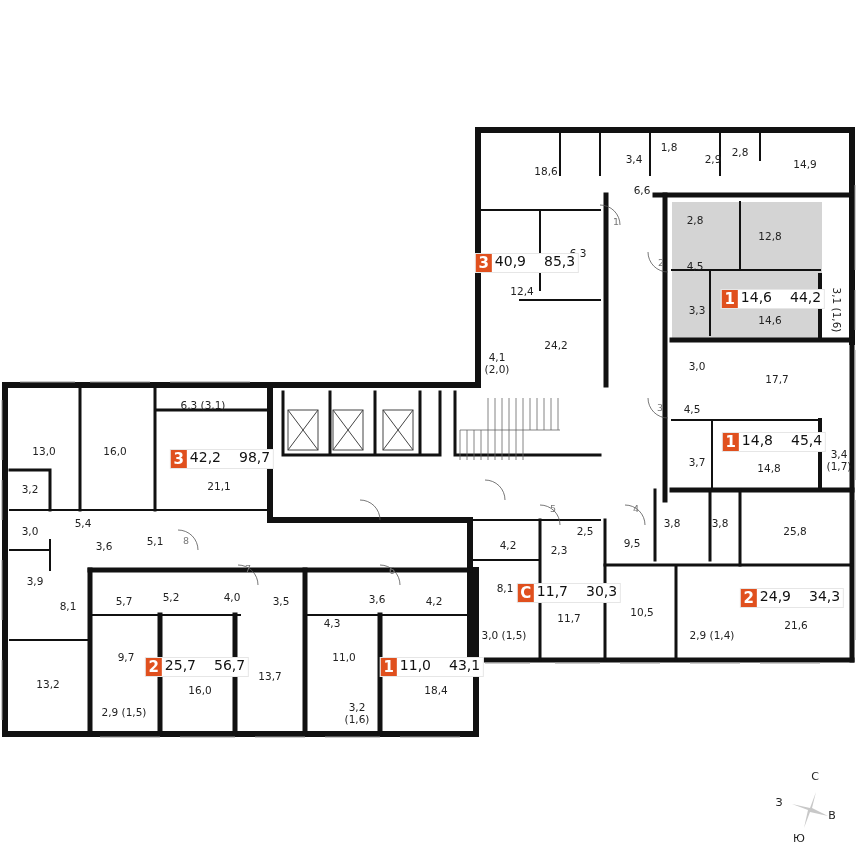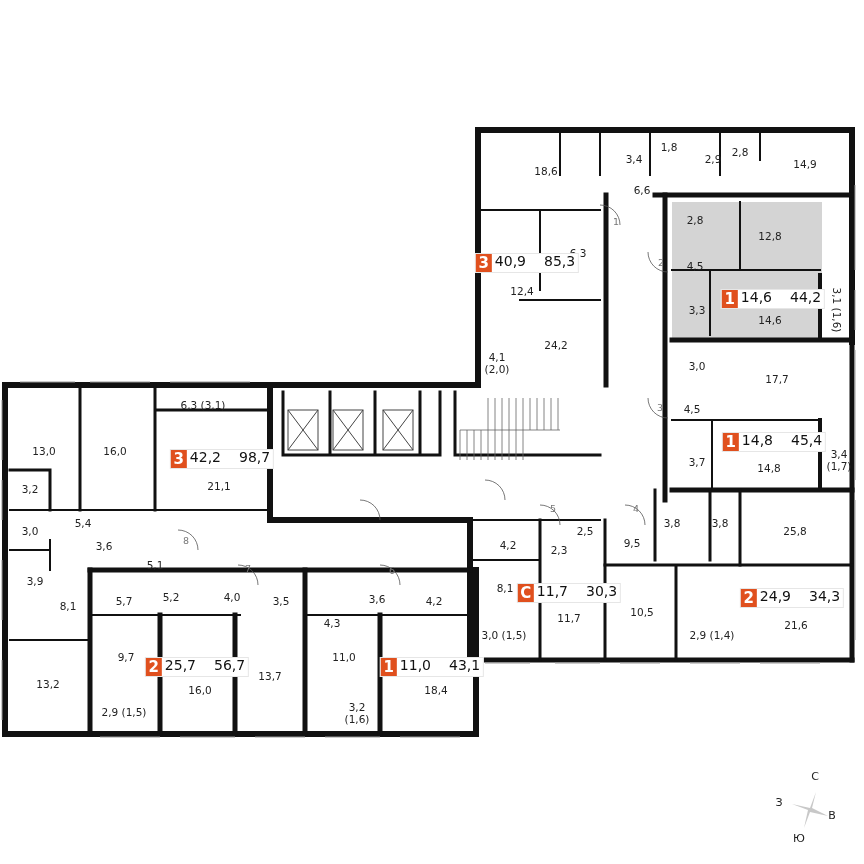--- a/index.html
+++ b/index.html
@@ -118,21 +118,21 @@
     <span class="lbl" style="left: 769px; top: 469px;">14,8</span>
     <span class="lbl" style="left: 839px; top: 461px;">3,4<br>(1,7)</span>
     <span class="lbl" style="left: 44px; top: 452px;">13,0</span>
     <span class="lbl" style="left: 115px; top: 452px;">16,0</span>
     <span class="lbl" style="left: 203px; top: 406px;">6,3 (3,1)</span>
     <span class="lbl" style="left: 219px; top: 487px;">21,1</span>
     <span class="lbl" style="left: 30px; top: 490px;">3,2</span>
     <span class="lbl" style="left: 30px; top: 532px;">3,0</span>
     <span class="lbl" style="left: 83px; top: 524px;">5,4</span>
     <span class="lbl" style="left: 104px; top: 547px;">3,6</span>
-    <span class="lbl" style="left: 155px; top: 542px; margin-top: 24px;">5,1</span>
+    <span class="lbl" style="left: 155px; top: 542px;">5,1</span>
     <span class="lbl" style="left: 35px; top: 582px;">3,9</span>
     <span class="lbl" style="left: 68px; top: 607px;">8,1</span>
     <span class="lbl" style="left: 48px; top: 685px;">13,2</span>
     <span class="lbl" style="left: 124px; top: 602px;">5,7</span>
     <span class="lbl" style="left: 171px; top: 598px;">5,2</span>
     <span class="lbl" style="left: 232px; top: 598px;">4,0</span>
     <span class="lbl" style="left: 281px; top: 602px;">3,5</span>
     <span class="lbl" style="left: 126px; top: 658px;">9,7</span>
     <span class="lbl" style="left: 200px; top: 691px;">16,0</span>
     <span class="lbl" style="left: 270px; top: 677px;">13,7</span>

